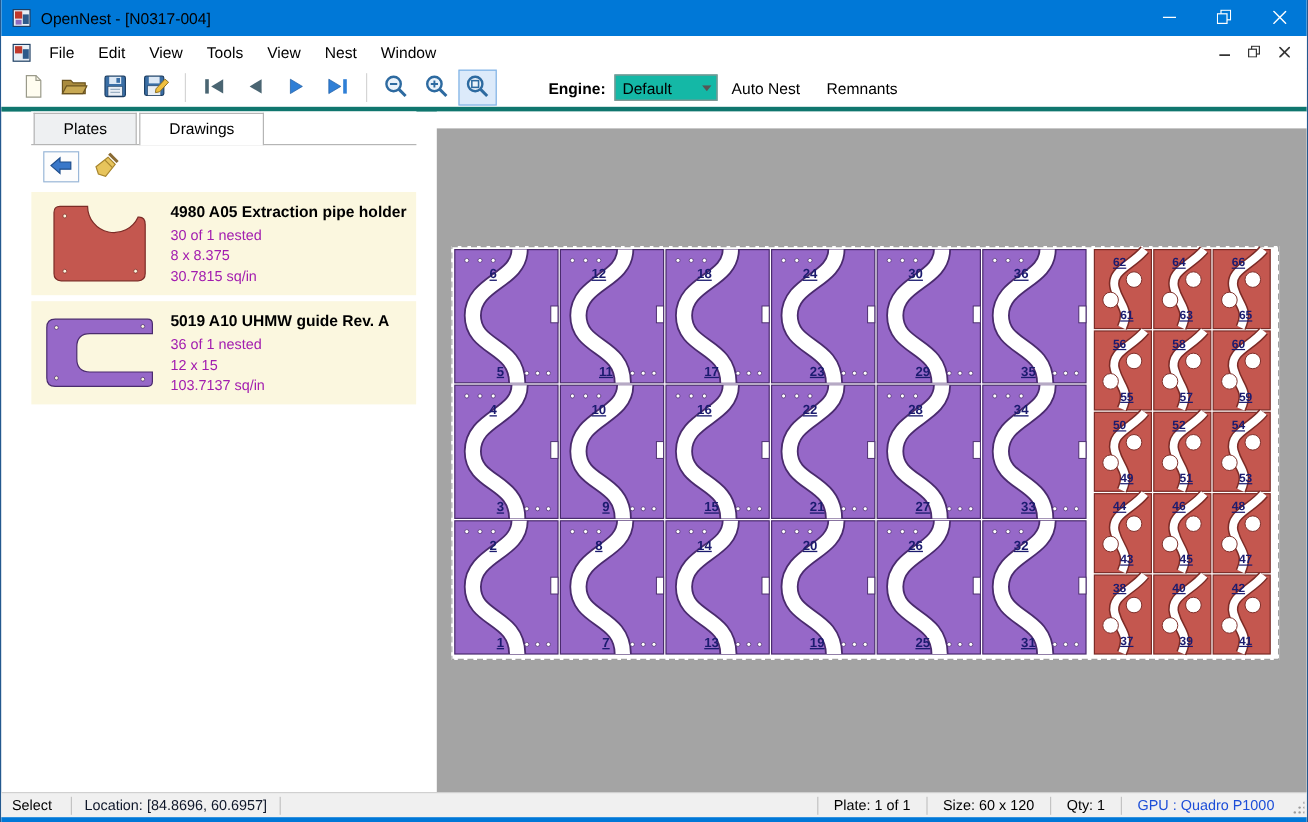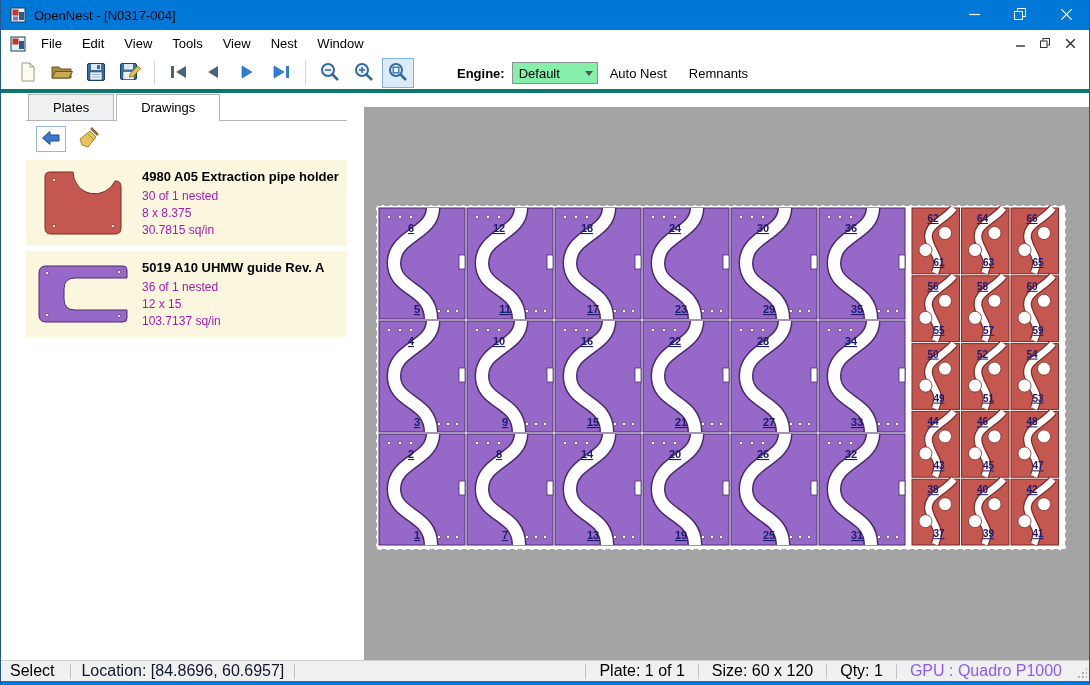--- a/index.html
+++ b/index.html
@@ -20,21 +20,21 @@
   .menu-item{padding:5px 10px;}
   .mdi-controls{margin-left:auto;display:flex;align-items:center;gap:3px;padding-right:8px;}
   .mdi-btn{width:22px;height:19px;display:flex;align-items:center;justify-content:center;}
 
   
   .toolbar{position:absolute;top:57px;left:0;right:0;height:36px;background:#fff;border-bottom:4px solid #0f766e;display:flex;align-items:center;padding-left:10px;}
   .tb-btn{width:32px;height:30px;display:flex;align-items:center;justify-content:center;border:1px solid transparent;margin:0 1px;}
   .tb-btn.highlight{background:#dceafa;border-color:#7fb2e5;}
   .tb-sep{width:1px;height:24px;background:#d5d5d5;margin:0 7px;}
   .engine-label{font-weight:bold;margin-left:42px;margin-right:7px;}
-  .combo{width:86px;height:22px;border:1px solid #8f8f8f;display:flex;align-items:center;background:#86efac;}
+  .combo{width:86px;height:22px;border:1px solid #8f8f8f;display:flex;align-items:center;background:#14b8a6;}
   .combo-text{flex:1;padding-left:6px;}
   .combo-arrow{width:16px;display:flex;align-items:center;justify-content:center;color:#444;}
   .tb-text-btn{padding:6px 10px;margin-left:2px;}
 
   
   .left-panel{position:absolute;top:93px;left:0;width:321px;bottom:25px;background:#fff;display:flex;flex-direction:column;margin-left:25px;}
   .tabs{display:flex;height:28px;border-bottom:1px solid #b5b5b5;background:#fff;align-items:flex-end;padding-left:2px;}
   .tab{padding:5px 24px;border:1px solid #b5b5b5;border-bottom:none;background:#eef0f2;margin-right:2px;}
   .tab.active{background:#fff;position:relative;margin-bottom:-1px;padding-bottom:6px;z-index:2;}
   .panel-toolbar{height:36px;display:flex;align-items:center;padding:4px 10px;gap:8px;}
@@ -48,27 +48,27 @@
   .item-sub{color:#a21caf;line-height:17px;font-size:12px;}
 
   
   .canvas{position:absolute;top:93px;left:363px;right:0;bottom:25px;background:#fff;}
   .canvas-gray{position:absolute;top:14px;left:0;right:0;bottom:0;background:#a4a4a4;}
   #plate-svg{position:absolute;left:12px;top:98px;background:#fff;}
   .pn{font-family:"Liberation Sans",sans-serif;font-weight:bold;font-size:11px;fill:#1b1b6f;text-decoration:underline;}
   .pn-s{font-size:10px;}
 
   
-  .statusbar{position:absolute;bottom:4px;left:0;right:0;height:21px;background:#f0f0f0;border-top:1px solid #d0d0d0;display:flex;align-items:center;font-size:16px;}
+  .statusbar{position:absolute;bottom:4px;left:0;right:0;height:21px;background:#f0f0f0;border-top:1px solid #d0d0d0;display:flex;align-items:center;font-size:12px;}
   .sb-sep{width:1px;height:15px;background:#c3c3c3;}
   .sb-select{padding:0 16px 0 9px;}
   .sb-loc{color:#0f172a;padding:0 10px;}
   .sb-spacer{flex:1;}
   .sb-item{padding:0 13px;white-space:nowrap;}
-  .sb-gpu{color:#8b5cf6;}
+  .sb-gpu{color:#1d4ed8;}
   .grip{width:14px;height:100%;display:flex;align-items:flex-end;justify-content:flex-end;padding:2px;}
   .bottom-strip{position:absolute;bottom:0;left:0;right:0;height:4px;background:#0078d7;}
 </style>
 </head>
 <body>
 
 <div class="window">
 
   <div class="titlebar">
     <span class="appicon">

